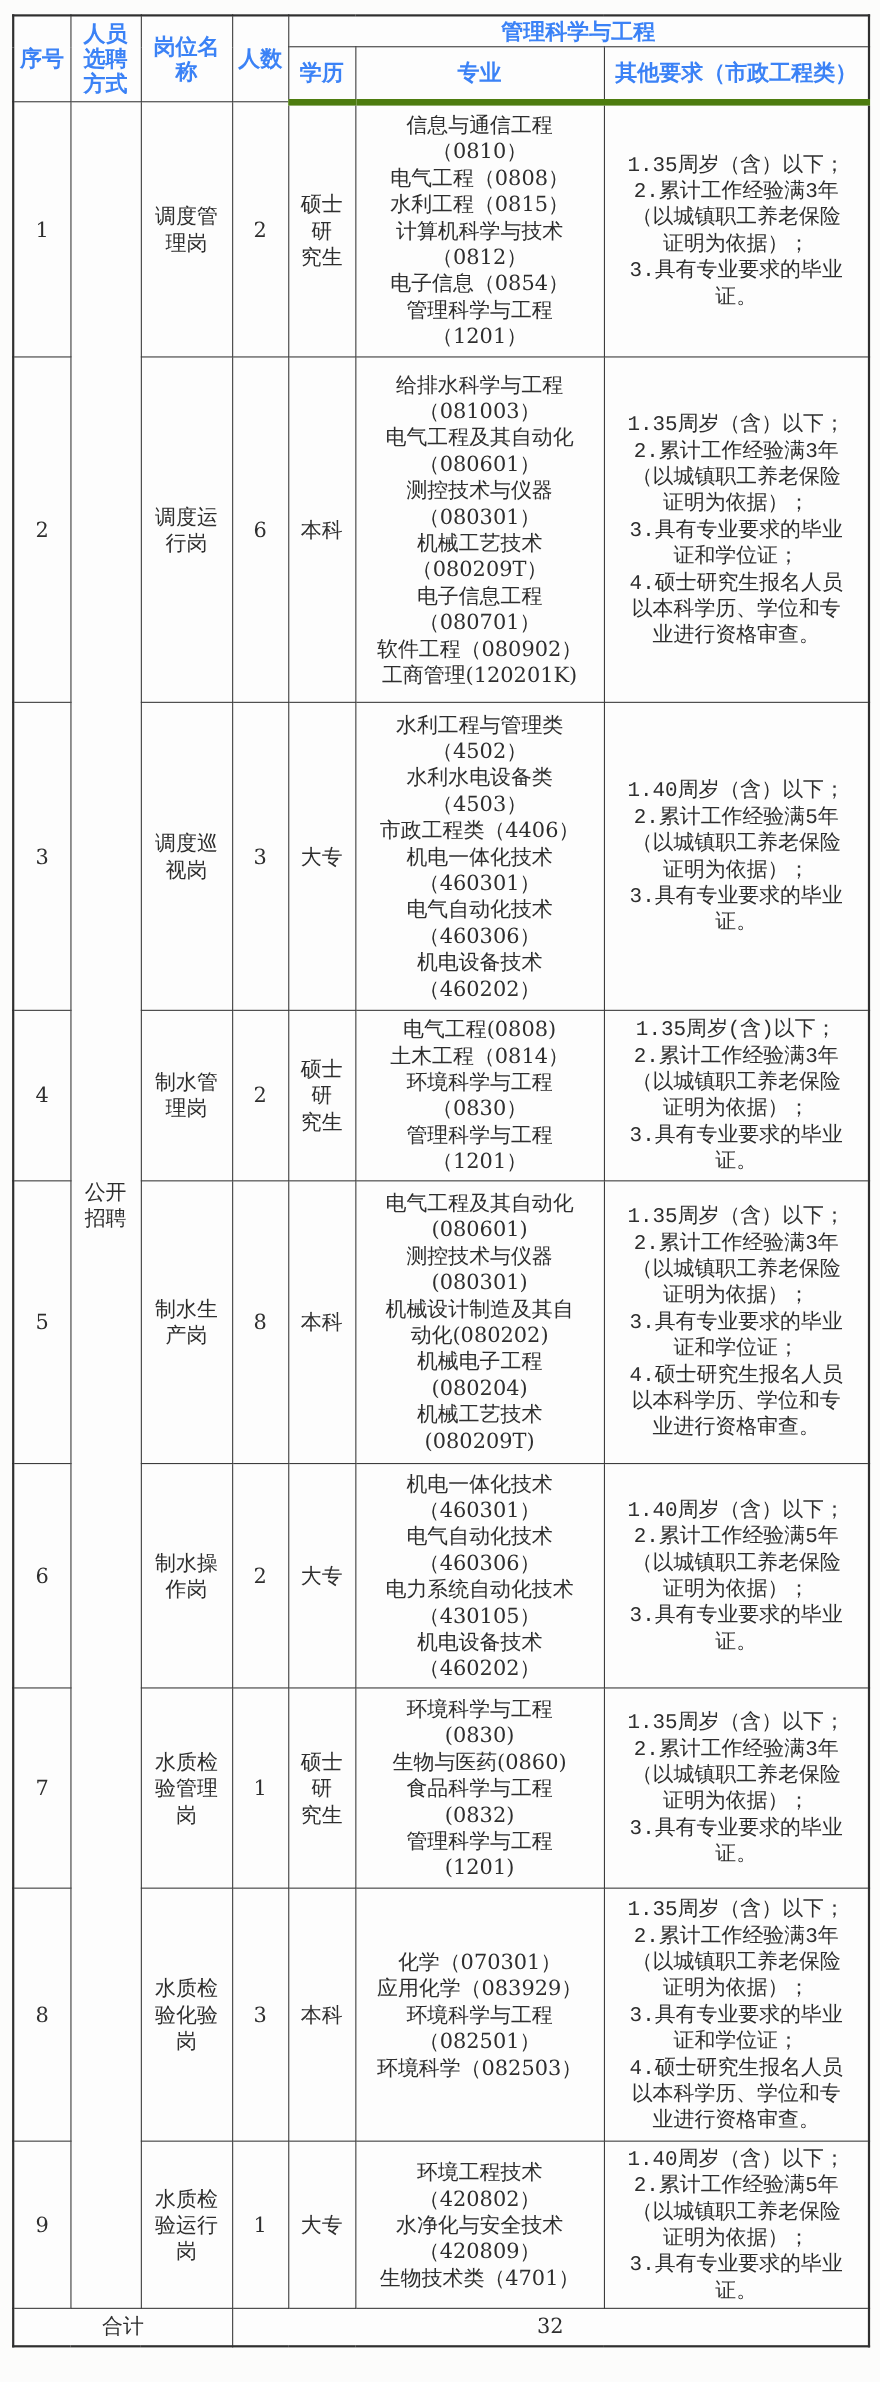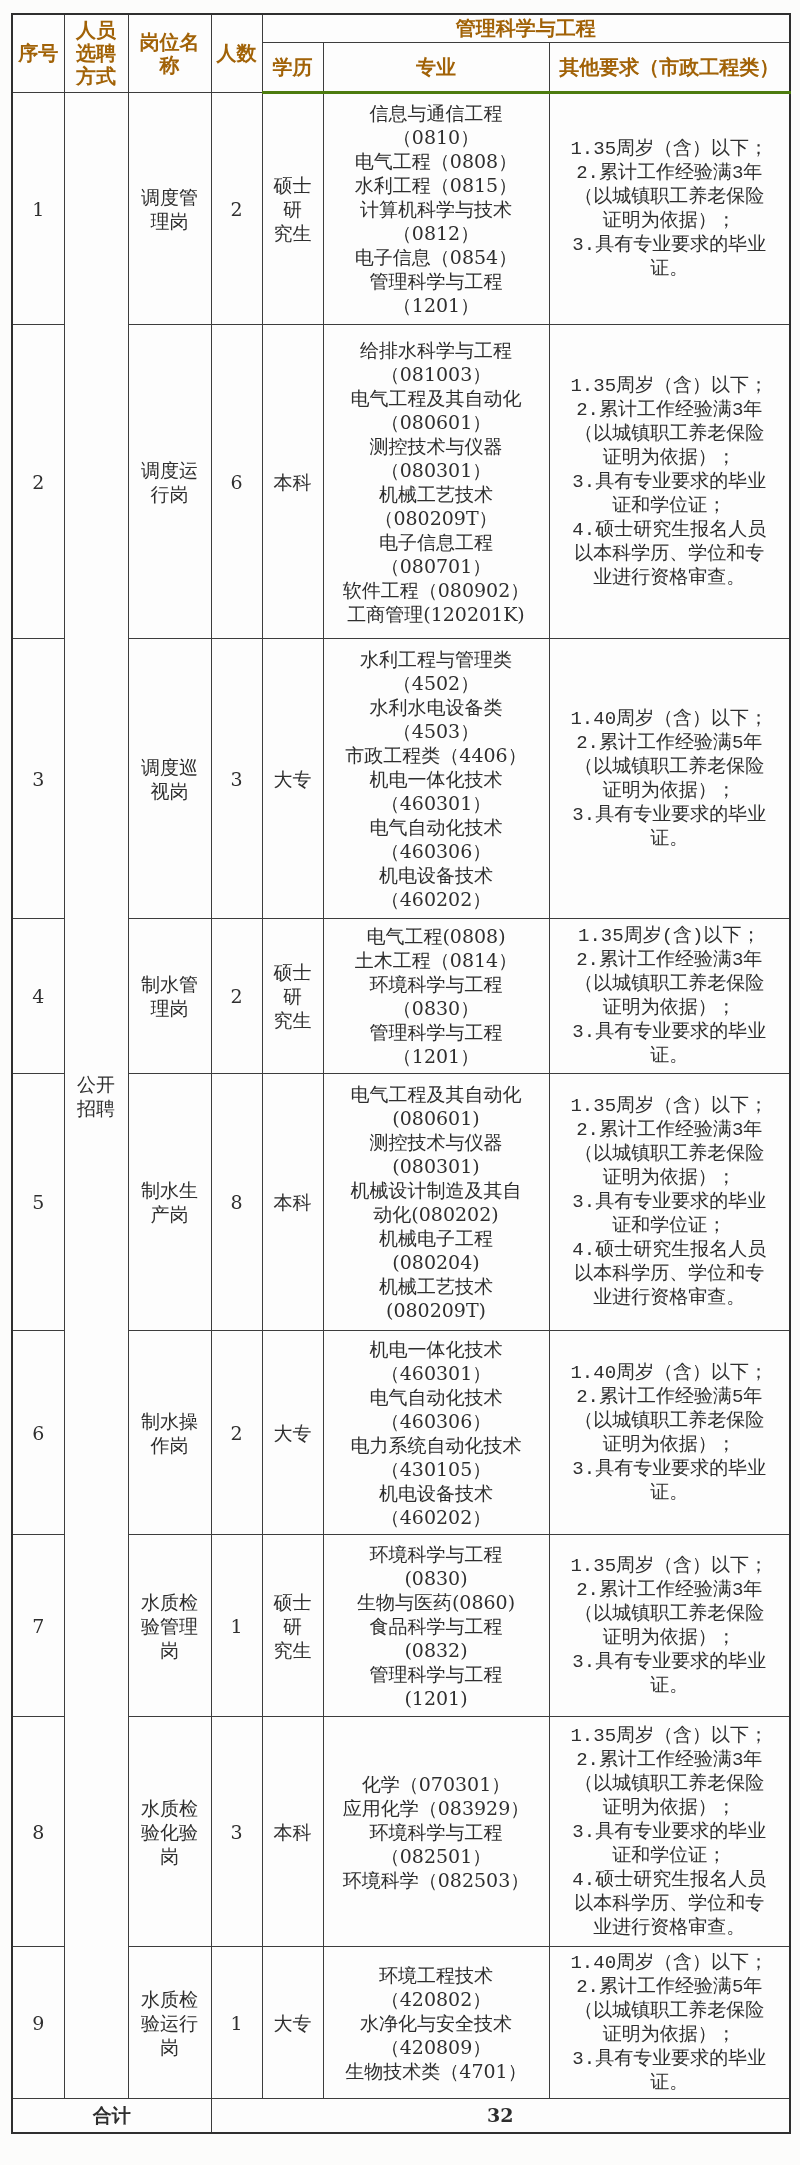--- a/index.html
+++ b/index.html
@@ -41,41 +41,41 @@
     font-size: 19px;
     line-height: 24px;
     white-space: pre-line;
     padding: 2px 3px;
     overflow: hidden;
   }
   tr.hrow1 td, tr.hrow2 td {
     font-weight: bold;
     font-size: 20px;
     line-height: 23px;
-    color: #a16207;
+    color: #3b82f6;
   }
   tr.hrow1 { height: 25px; }
   tr.hrow2 { height: 50px; }
-  tr.hrow2 td { border-bottom: 3px solid #4d7c0f; }
+  tr.hrow2 td { border-bottom: 6px solid #4d7c0f; }
   td.other-cell {
     text-align: left;
     padding-left: 6px;
     padding-right: 4px;
     font-family: Liberation Mono, monospace;
   }
   tr.r0 { height: 232px; }
   tr.r1 { height: 314px; }
   tr.r2 { height: 280px; }
   tr.r3 { height: 155px; }
   tr.r4 { height: 257px; }
   tr.r5 { height: 204px; }
   tr.r6 { height: 182px; }
   tr.r7 { height: 230px; }
   tr.r8 { height: 152px; }
-  tr.frow { height: 34px; font-weight: bold; }
+  tr.frow { height: 34px; }
   tr.frow td { font-size: 19px; }
 </style>
 </head>
 <body>
 
 <div class="sheet">
   <table class="rec">
     <colgroup>
       <col class="c-serial">
         <col class="c-method">

